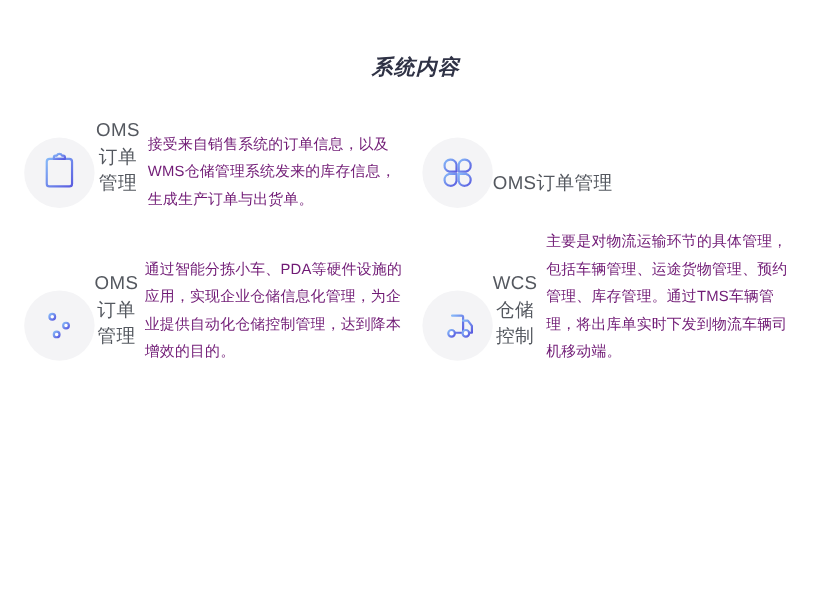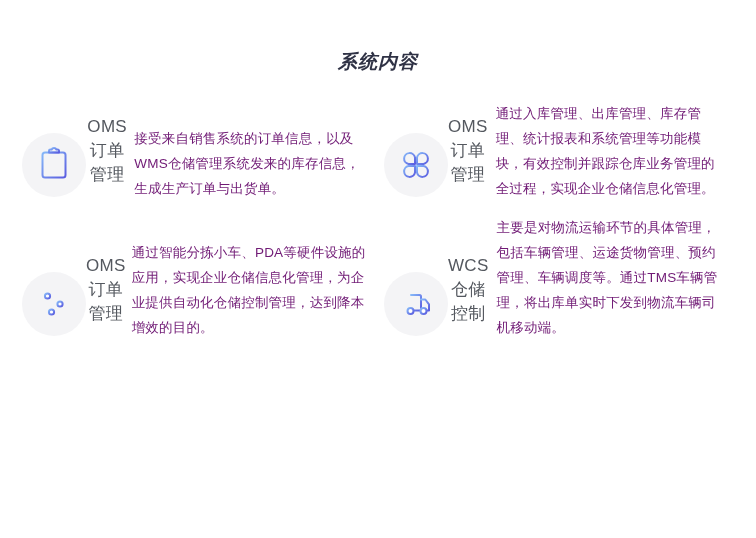--- a/index.html
+++ b/index.html
@@ -144,21 +144,20 @@
               </defs>
               <path d="M18 18 H11.5 A5.5 5.5 0 1 1 18 11.5 Z" stroke="url(#g2)" stroke-width="2" stroke-linejoin="round"></path>
               <path d="M20 18 V11.5 A5.5 5.5 0 1 1 26.5 18 Z" stroke="url(#g2)" stroke-width="2" stroke-linejoin="round"></path>
               <path d="M18 20 V26.5 A5.5 5.5 0 1 1 11.5 20 Z" stroke="url(#g2)" stroke-width="2" stroke-linejoin="round"></path>
               <path d="M20 20 H26.5 A5.5 5.5 0 1 1 20 26.5 Z" stroke="url(#g2)" stroke-width="2" stroke-linejoin="round"></path>
             </svg>
           </span>
         </div>
       </div>
       <div class="feature-heading">OMS订单管理</div>
-      <p class="feature-body">通过入库管理、出库管理、库存管理、统计报表和系统管理等功能模块，有效控制并跟踪仓库业务管理的全过程，实现企业仓储信息化管理。</p>
     </div>
 
     <div class="feature-cell col-left row-2">
       <div class="icon-wrap">
         <div class="icon-circle">
           <span>
             <svg width="38" height="38" viewBox="0 0 38 38" fill="none" xmlns="http://www.w3.org/2000/svg">
               <defs>
                 <linearGradient id="g3" x1="0" y1="0" x2="1" y2="1">
                   <stop offset="0%" stop-color="#86b8f8"></stop>
@@ -196,17 +195,17 @@
               <path d="M14 10 H22.5 A1.5 1.5 0 0 1 24 11.5 V25.5 H14" stroke="url(#g4)" stroke-width="2" stroke-linejoin="round" stroke-linecap="round"></path>
               <path d="M24 14.5 H28.3 L32 19.3 V25.5 H24" stroke="url(#g4)" stroke-width="2" stroke-linejoin="round" stroke-linecap="round"></path>
               <line x1="5" y1="25.5" x2="10" y2="25.5" stroke="url(#g4)" stroke-width="2" stroke-linecap="round"></line>
               <circle cx="13.5" cy="26" r="3" fill="#ffffff" stroke="url(#g4)" stroke-width="2"></circle>
               <circle cx="26.5" cy="26" r="3" fill="#ffffff" stroke="url(#g4)" stroke-width="2"></circle>
             </svg>
           </span>
         </div>
       </div>
       <div class="feature-heading">WCS仓储控制</div>
-      <p class="feature-body">主要是对物流运输环节的具体管理，包括车辆管理、运途货物管理、预约管理、车辆调度等。通过TMS车辆管理，将出库单实时下发到物流车辆司机移动端。</p>
+      <p class="feature-body">主要是对物流运输环节的具体管理，包括车辆管理、运途货物管理、预约管理、库存管理。通过TMS车辆管理，将出库单实时下发到物流车辆司机移动端。</p>
     </div>
 
   </div>
 </div>
 
 </body></html>

